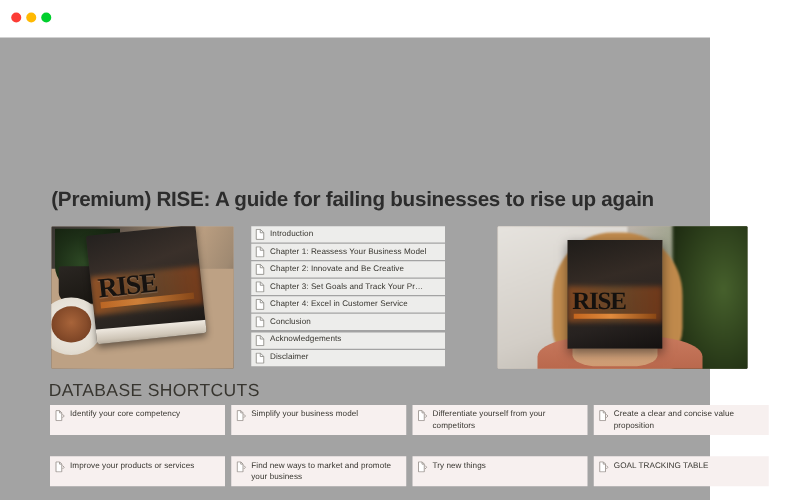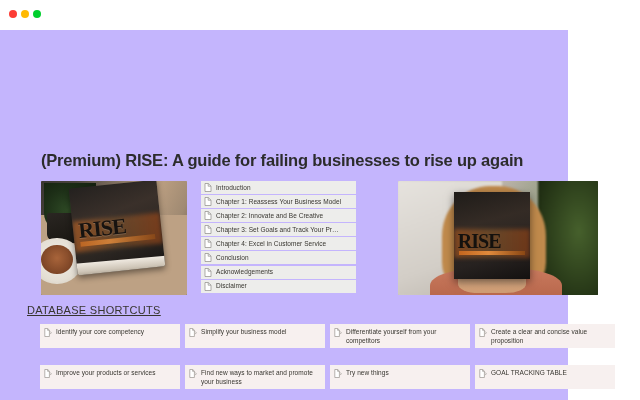--- a/index.html
+++ b/index.html
@@ -45,21 +45,21 @@
   .dot.close    { background: #fc3c35; }
   .dot.minimize { background: #ffb902; }
   .dot.zoom     { background: #00cf2d; }
 
   
   .page {
     position: absolute;
     top: 30px; left: 0;
     width: 568px;
     height: 370px;
-    background: #c4b5fd;
+    background: #a3a3a3;
   }
 
   .page-title {
     position: absolute;
     left: 41px;
     top: 120px;
     width: 560px;
     font-size: 16.5px;
     font-weight: bold;
     color: #2c2c2c;
@@ -253,27 +253,26 @@
     color: #37352f;
     letter-spacing: 0.05px;
     white-space: nowrap;
     overflow: hidden;
     text-overflow: ellipsis;
   }
 
   
   .db-heading {
     position: absolute;
-    left: 27px;
+    left: 39px;
     top: 274px;
-    font-size: 11px;
+    font-size: 14px;
     font-weight: normal;
     color: #37352f;
     letter-spacing: 0.3px;
-    text-decoration: underline;
   }
 
   .cards {
     position: absolute;
     left: 40px;
     top: 294px;
     width: 560px;
     display: grid;
     grid-template-columns: repeat(4, 140px);
     grid-auto-rows: min-content;

